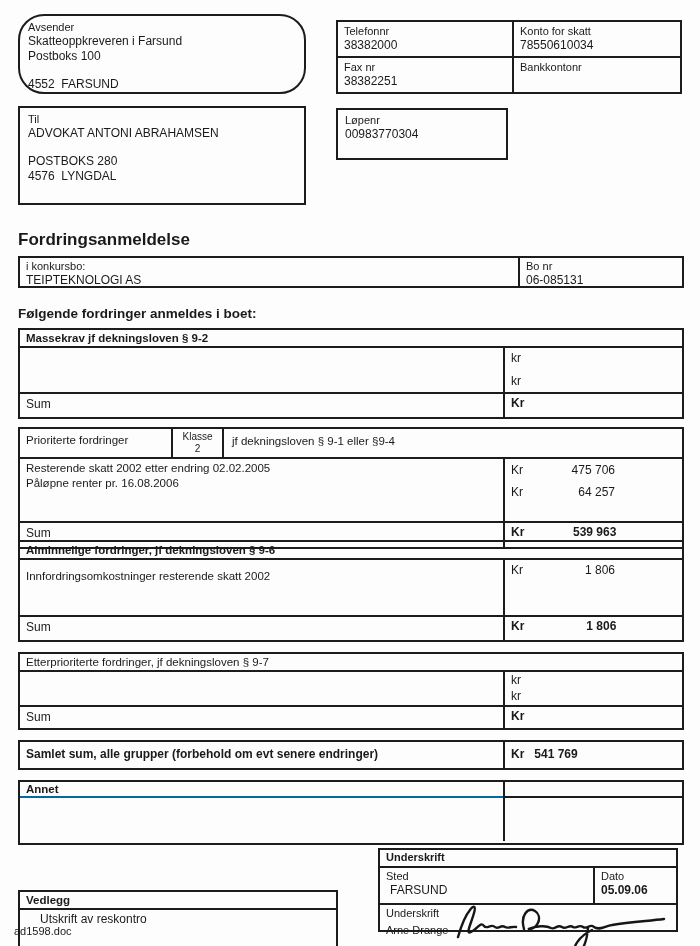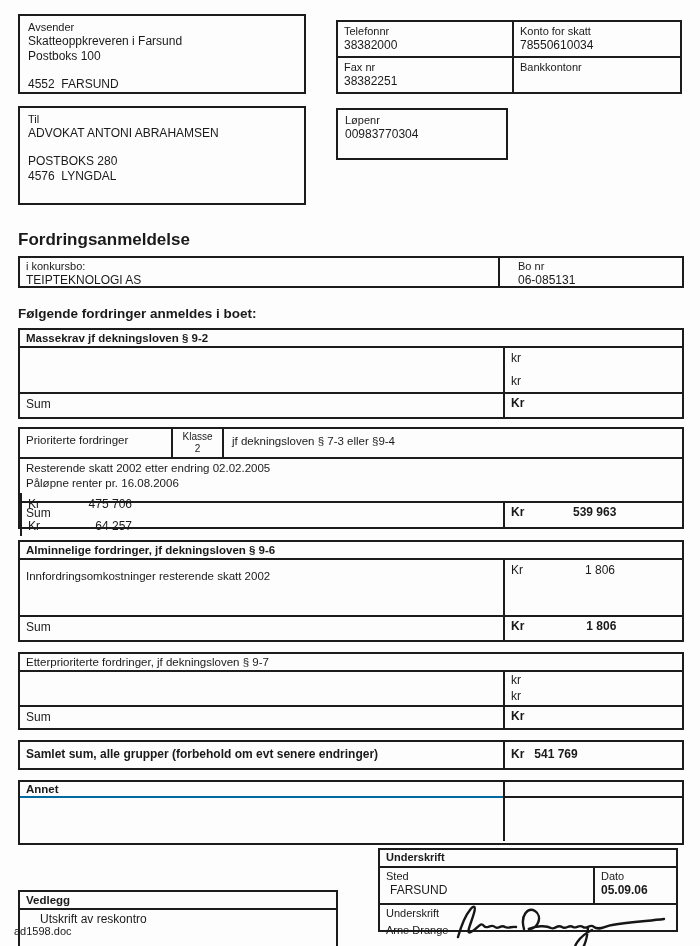--- a/index.html
+++ b/index.html
@@ -7,39 +7,39 @@
     position:relative;width:700px;height:946px;background:#fdfdfd;
     font-family:"Liberation Sans","DejaVu Sans",sans-serif;
     color:#1a1a1a;overflow:hidden;margin:0 auto;
   }
   .box{position:absolute;border:2px solid #1c1c1c;box-sizing:border-box;background:transparent;}
   .lbl{font-size:11px;line-height:14px;}
   .val{font-size:12px;line-height:15px;white-space:pre-wrap;}
   .bold{font-weight:bold;}
 
   
-  .avsender{left:18px;top:14px;width:288px;height:80px;padding:4px 8px;}
+  .avsender{left:18px;top:14px;width:288px;height:80px;padding:4px 8px;border-radius:26px;}
   .tilbox{left:18px;top:106px;width:288px;height:99px;padding:4px 8px;}
   .gapline{height:13px;}
 
   
   .contact{left:336px;top:20px;width:346px;height:74px;display:grid;
     grid-template-columns:176px 1fr;grid-template-rows:36px 1fr;}
   .contact .cell{padding:2px 6px;box-sizing:border-box;}
   .contact .c1{border-right:2px solid #1c1c1c;border-bottom:2px solid #1c1c1c;}
   .contact .c2{border-bottom:2px solid #1c1c1c;}
   .contact .c3{border-right:2px solid #1c1c1c;}
 
   .lopenr{left:336px;top:108px;width:172px;height:52px;padding:3px 7px;}
 
   .doc-title{position:absolute;left:18px;top:230px;font-size:17px;font-weight:bold;}
 
   .konkursbo{left:18px;top:256px;width:666px;height:32px;display:flex;}
   .konkursbo .left{flex:1;padding:1px 6px;border-right:2px solid #1c1c1c;}
-  .konkursbo .right{width:182px;padding:1px 18px;box-sizing:border-box;}
+  .konkursbo .right{width:162px;padding:1px 6px;box-sizing:border-box;}
 
   .claims-heading{position:absolute;left:18px;top:306px;font-size:13.5px;font-weight:bold;}
 
   
   .sec{left:18px;width:666px;}
   .sec-header{border-bottom:2px solid #1c1c1c;padding:2px 6px;font-size:11.5px;}
   .row{display:flex;}
   .amt-cell{width:179px;border-left:2px solid #1c1c1c;box-sizing:border-box;padding:2px 6px;}
   .flex1{flex:1;}
   .sum-row{border-top:2px solid #1c1c1c;}
@@ -51,21 +51,21 @@
   .massekrav{top:328px;}
   .massekrav .body{height:44px;}
   .massekrav .body .amt-cell{display:flex;flex-direction:column;justify-content:space-between;padding:3px 6px;}
   .massekrav .sum-row{height:23px;}
 
   .prioriterte{top:427px;}
   .pri-header{display:flex;border-bottom:2px solid #1c1c1c;height:28px;}
   .pri-header .h1{width:153px;border-right:2px solid #1c1c1c;padding:5px 6px;font-size:11.5px;box-sizing:border-box;}
   .pri-header .h2{width:51px;border-right:2px solid #1c1c1c;text-align:center;font-size:10px;line-height:12px;padding-top:2px;box-sizing:border-box;}
   .pri-header .h3{flex:1;padding:6px 8px;font-size:11.5px;}
-  .prioriterte .body{height:42px;flex-direction:column;}
+  .prioriterte .body{height:62px;}
   .prioriterte .body .left-txt{padding:2px 6px;font-size:11.5px;line-height:15px;}
   .prioriterte .body .amt-cell{padding-top:4px;}
   .prioriterte .sum-row{height:24px;}
 
   .alminnelige{top:540px;}
   .alminnelige .sec-header{font-weight:bold;}
   .alminnelige .body{height:55px;}
   .alminnelige .body .left-txt{padding:10px 6px;font-size:11.5px;}
   .alminnelige .body .amt-cell{padding-top:3px;}
   .alminnelige .sum-row{height:23px;}
@@ -180,21 +180,21 @@
     </div>
   </div>
 
   <div class="box sec prioriterte">
     <div class="pri-header">
       <div class="h1">Prioriterte fordringer</div>
       <div class="h2">
         <div>Klasse</div>
         <div>2</div>
       </div>
-      <div class="h3">jf dekningsloven § 7-3 eller §9-4</div>
+      <div class="h3">jf dekningsloven § 9-1 eller §9-4</div>
     </div>
     <div class="row body">
       <div class="flex1 left-txt">
         <div>Resterende skatt 2002 etter endring 02.02.2005</div>
         <div>Påløpne renter pr. 16.08.2006</div>
       </div>
       <div class="amt-cell">
         <div class="amt-line" style="margin-bottom:7px;">
           <span>Kr</span>
           <span class="num">475 706</span>

